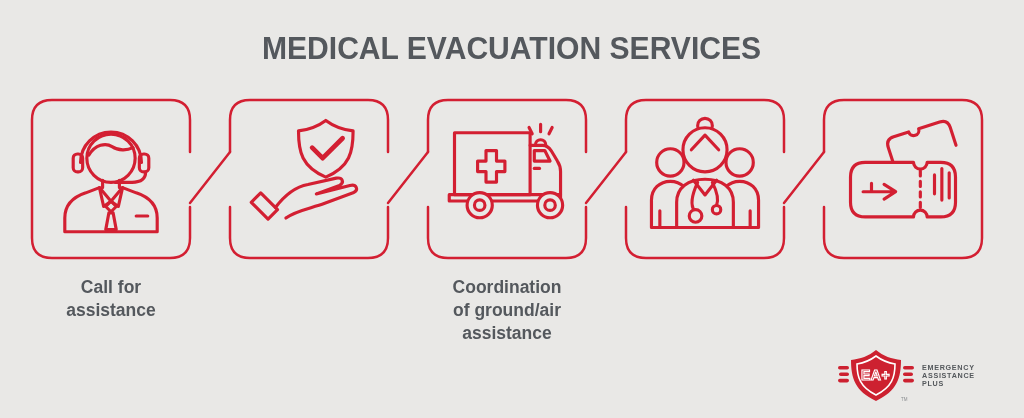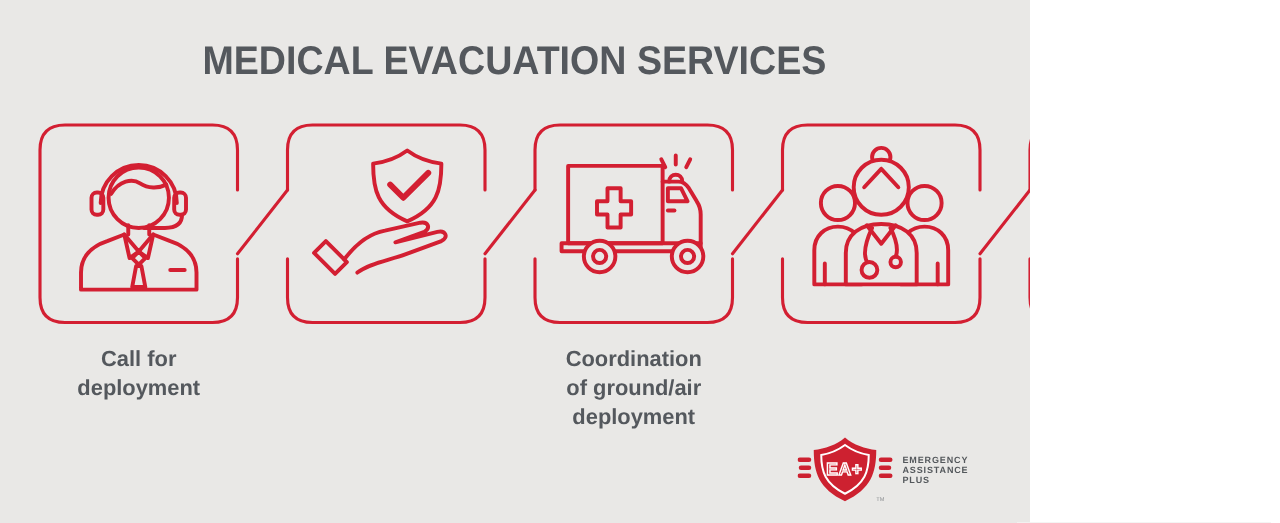--- a/index.html
+++ b/index.html
@@ -1,17 +1,17 @@
 <!DOCTYPE html>
 <html><head>
 <meta charset="utf-8">
 <style>
   html,body { margin:0; padding:0; }
   .canvas {
-    position:relative; width:824px; height:418px;
+    position:relative; width:1024px; height:418px;
     background:#e9e8e6; overflow:hidden;
     font-family:"Liberation Sans", sans-serif;
   }
   .title {
     position:absolute; top:30px; left:0; right:0;
     text-align:center; font-size:32px; font-weight:bold;
     color:#54585d;
   }
   .title span { display:inline-block; transform:scaleX(0.94); letter-spacing:0px; }
   .outline-layer { position:absolute; left:0; top:0; }
@@ -101,24 +101,24 @@
     <g transform="rotate(-18 77 27)">
       <path d="M 46 40 L 46 22 Q 46 14 54 14 L 69 14 A 5 5 0 0 0 79 14 L 100 14 Q 108 14 108 22 L 108 40"></path>
     </g>
     <path d="M 24 46 L 70 46 A 6.5 6.5 0 0 0 83 46 L 96 46 Q 110 46 110 60 L 110 84 Q 110 98 96 98 L 83 98 A 6.5 6.5 0 0 0 70 98 L 24 98 Q 10 98 10 84 L 10 60 Q 10 46 24 46 Z" fill="#e9e8e6"></path>
     <path d="M 22 74 L 52 74 M 42 67 L 53 74 L 42 81 M 30 66 L 30 74"></path>
     <path d="M 76.5 54 L 76.5 90" stroke-dasharray="5 5"></path>
     <path d="M 90 58 L 90 76 M 97 52 L 97 82 M 104 56 L 104 80"></path>
   </svg>
 
   <div class="step-label" style="left:16px;">Call for
-deployment</div>
+assistance</div>
   <div class="step-label" style="left:412px;">Coordination
 of ground/air
-deployment</div>
+assistance</div>
 
   <svg class="logo" viewBox="0 0 150 62">
     <g fill="#cd2130">
       <rect x="0" y="19" width="11" height="3.6" rx="1.8"></rect>
       <rect x="1" y="25.4" width="10" height="3.6" rx="1.8"></rect>
       <rect x="0" y="31.8" width="11" height="3.6" rx="1.8"></rect>
       <rect x="65" y="19" width="11" height="3.6" rx="1.8"></rect>
       <rect x="65" y="25.4" width="10" height="3.6" rx="1.8"></rect>
       <rect x="65" y="31.8" width="11" height="3.6" rx="1.8"></rect>
     </g>

